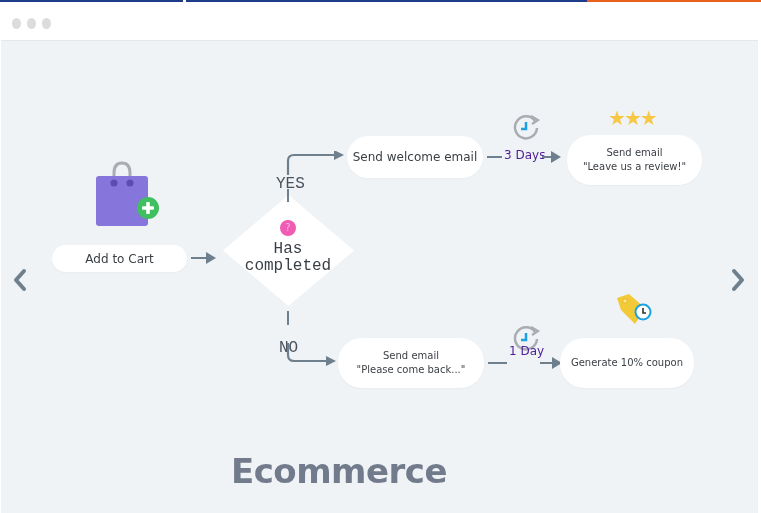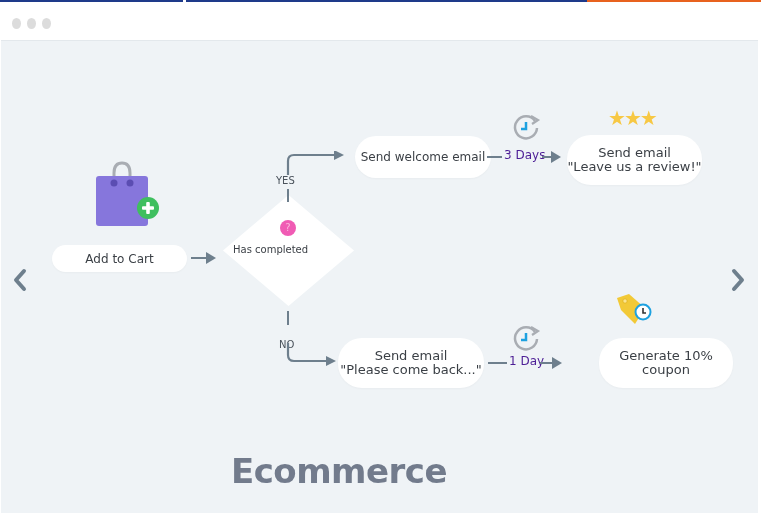--- a/index.html
+++ b/index.html
@@ -4,23 +4,23 @@
 <style>
   * { box-sizing: border-box; margin: 0; padding: 0; }
   html, body { width: 761px; height: 513px; overflow: hidden; background: #ffffff; font-family: "DejaVu Sans", sans-serif; }
   .topbar { position: absolute; left: 0; top: 0; width: 761px; height: 2px; background: #1e3a8a; }
   .topbar .gap { position: absolute; left: 183px; top: 0; width: 3px; height: 2px; background: #ffffff; }
   .topbar .orange { position: absolute; left: 587px; top: 0; width: 174px; height: 2px; background: #e8621e; }
   .window-chrome { position: absolute; left: 0; top: 2px; width: 761px; height: 38px; background: #ffffff; }
   .dot { position: absolute; top: 16px; width: 9px; height: 11px; border-radius: 50%; background: #dcdcdc; }
   .stage { position: absolute; left: 1px; top: 40px; width: 757px; height: 473px; background: #eff3f6; border-top: 1px solid #e3e8ec; }
   .pill { position: absolute; background: #ffffff; border-radius: 24px; display: flex; flex-direction: column; align-items: center; justify-content: center; color: #3a3f45; text-align: center; box-shadow: 0 1px 2px rgba(0,0,0,0.03); }
-  .pill .line { font-size: 13px; line-height: 14px; }
+  .pill .line { font-size: 10px; line-height: 14px; }
   .pill.big .line { font-size: 12px; }
-  .label { position: absolute; color: #4a525b; font-size: 10px; }
+  .label { position: absolute; color: #4a525b; font-size: 16px; font-family: Liberation Mono, monospace; }
   .conn-label { position: absolute; color: #4c1d95; font-size: 12px; text-align: right; }
   .hline { position: absolute; height: 2px; background: #6e7f8d; }
   .vline { position: absolute; width: 2px; background: #6e7f8d; }
   .nav { position: absolute; cursor: pointer; }
   .heading { position: absolute; left: 0; width: 676px; top: 410px; text-align: center; font-size: 34px; font-weight: bold; color: #727b8c; font-family: "DejaVu Sans", sans-serif; letter-spacing: -0.5px; }
 </style>
 </head>
 <body>
 
 <div class="topbar">
@@ -63,39 +63,39 @@
 
   <div class="hline" style="left:190px; top:216px; width:18px;"></div>
   <svg style="position:absolute; left:205px; top:211px;" width="10" height="12" viewBox="0 0 10 12">
     <path d="M0 0 L10 6 L0 12 Z" fill="#6e7f8d"></path>
   </svg>
 
   <svg style="position:absolute; left:220px; top:152px;" width="135" height="115" viewBox="0 0 135 115">
     <path d="M67.5 2 L133 57.5 L67.5 113 L2 57.5 Z" fill="#ffffff"></path>
   </svg>
   <div style="position:absolute; left:279px; top:179px; width:16px; height:16px; border-radius:50%; background:#f05bb4; color:#fbb6dc; font-size:10px; text-align:center; line-height:16px;">?</div>
-  <div class="label" style="left:232px; top:200px; width:110px; line-height:17px; color:#3a3f45;">
+  <div class="label" style="left:232px; top:200px; width:110px; text-align:center; line-height:17px; color:#3a3f45;">
     <div>Has completed</div>
   </div>
 
   <div class="vline" style="left:286px; top:148px; height:13px;"></div>
   <div class="label" style="left:275px; top:134px;">YES</div>
   <svg style="position:absolute; left:285px; top:110px;" width="60" height="24" viewBox="0 0 60 24">
     <path d="M2 24 L2 10 Q2 4 8 4 L50 4" stroke="#6e7f8d" stroke-width="2.2" fill="none"></path>
     <path d="M48 -1 L58 4 L48 9 Z" fill="#6e7f8d"></path>
   </svg>
 
   <div class="vline" style="left:286px; top:270px; height:14px;"></div>
   <div class="label" style="left:278px; top:286px;margin-top:12px;">NO</div>
   <svg style="position:absolute; left:285px; top:302px;" width="52" height="24" viewBox="0 0 52 24">
     <path d="M2 0 L2 12 Q2 18 8 18 L42 18" stroke="#6e7f8d" stroke-width="2.2" fill="none"></path>
     <path d="M40 13 L50 18 L40 23 Z" fill="#6e7f8d"></path>
   </svg>
 
-  <div class="pill big" style="left:346px; top:95px; width:136px; height:42px;margin-left:8px;">
+  <div class="pill big" style="left:346px; top:95px; width:136px; height:42px;">
     <span class="line">Send welcome email</span>
   </div>
 
   <svg style="position:absolute; left:510px; top:71px;" width="30" height="30" viewBox="0 0 30 30">
     <path d="M24 9 A11 11 0 1 0 26 16" stroke="#a9adb3" stroke-width="2.5" fill="none"></path>
     <path d="M20 4 L27 8 L21 12" stroke="#a9adb3" stroke-width="2.2" fill="none"></path>
     <path d="M15 10 L15 17 L10 17" stroke="#1da1e0" stroke-width="2.5" fill="none"></path>
   </svg>
   <div class="hline" style="left:486px; top:115px; width:15px;"></div>
   <div class="conn-label" style="left:503px; top:107px;">3 Days</div>
@@ -115,31 +115,31 @@
     <span class="line">Send email</span>
     <span class="line">"Please come back..."</span>
   </div>
 
   <svg style="position:absolute; left:510px; top:282px;" width="30" height="30" viewBox="0 0 30 30">
     <path d="M24 9 A11 11 0 1 0 26 16" stroke="#a9adb3" stroke-width="2.5" fill="none"></path>
     <path d="M20 4 L27 8 L21 12" stroke="#a9adb3" stroke-width="2.2" fill="none"></path>
     <path d="M15 10 L15 17 L10 17" stroke="#1da1e0" stroke-width="2.5" fill="none"></path>
   </svg>
   <div class="hline" style="left:487px; top:321px; width:19px;"></div>
-  <div class="conn-label" style="left:508px; top:313px;">1 Day</div>
+  <div class="conn-label" style="left:508px; top:303px;">1 Day</div>
   <div class="hline" style="left:539px; top:321px; width:14px;"></div>
   <svg style="position:absolute; left:551px; top:316px;" width="10" height="12" viewBox="0 0 10 12">
     <path d="M0 0 L10 6 L0 12 Z" fill="#6e7f8d"></path>
   </svg>
 
   <svg style="position:absolute; left:614px; top:253px;" width="40" height="36" viewBox="0 0 40 36">
     <path d="M2 4 L14 0 L30 14 L20 30 L6 16 Z" fill="#f2c937"></path>
     <circle cx="10" cy="7" r="2.2" fill="#fbe58f" stroke="#e0b21f" stroke-width="0.8"></circle>
     <circle cx="28" cy="18" r="7.5" fill="#ffffff" stroke="#1da1e0" stroke-width="2"></circle>
     <path d="M28 14 L28 19 L31 19" stroke="#333" stroke-width="1.6" fill="none"></path>
   </svg>
 
-  <div class="pill" style="left:598px; top:297px; width:134px; height:50px;">
+  <div class="pill" style="left:559px; top:297px; width:134px; height:50px;">
     <span class="line">Generate 10% coupon</span>
   </div>
 
   <div class="heading">Ecommerce</div>
 </div>
 
 </body></html>

